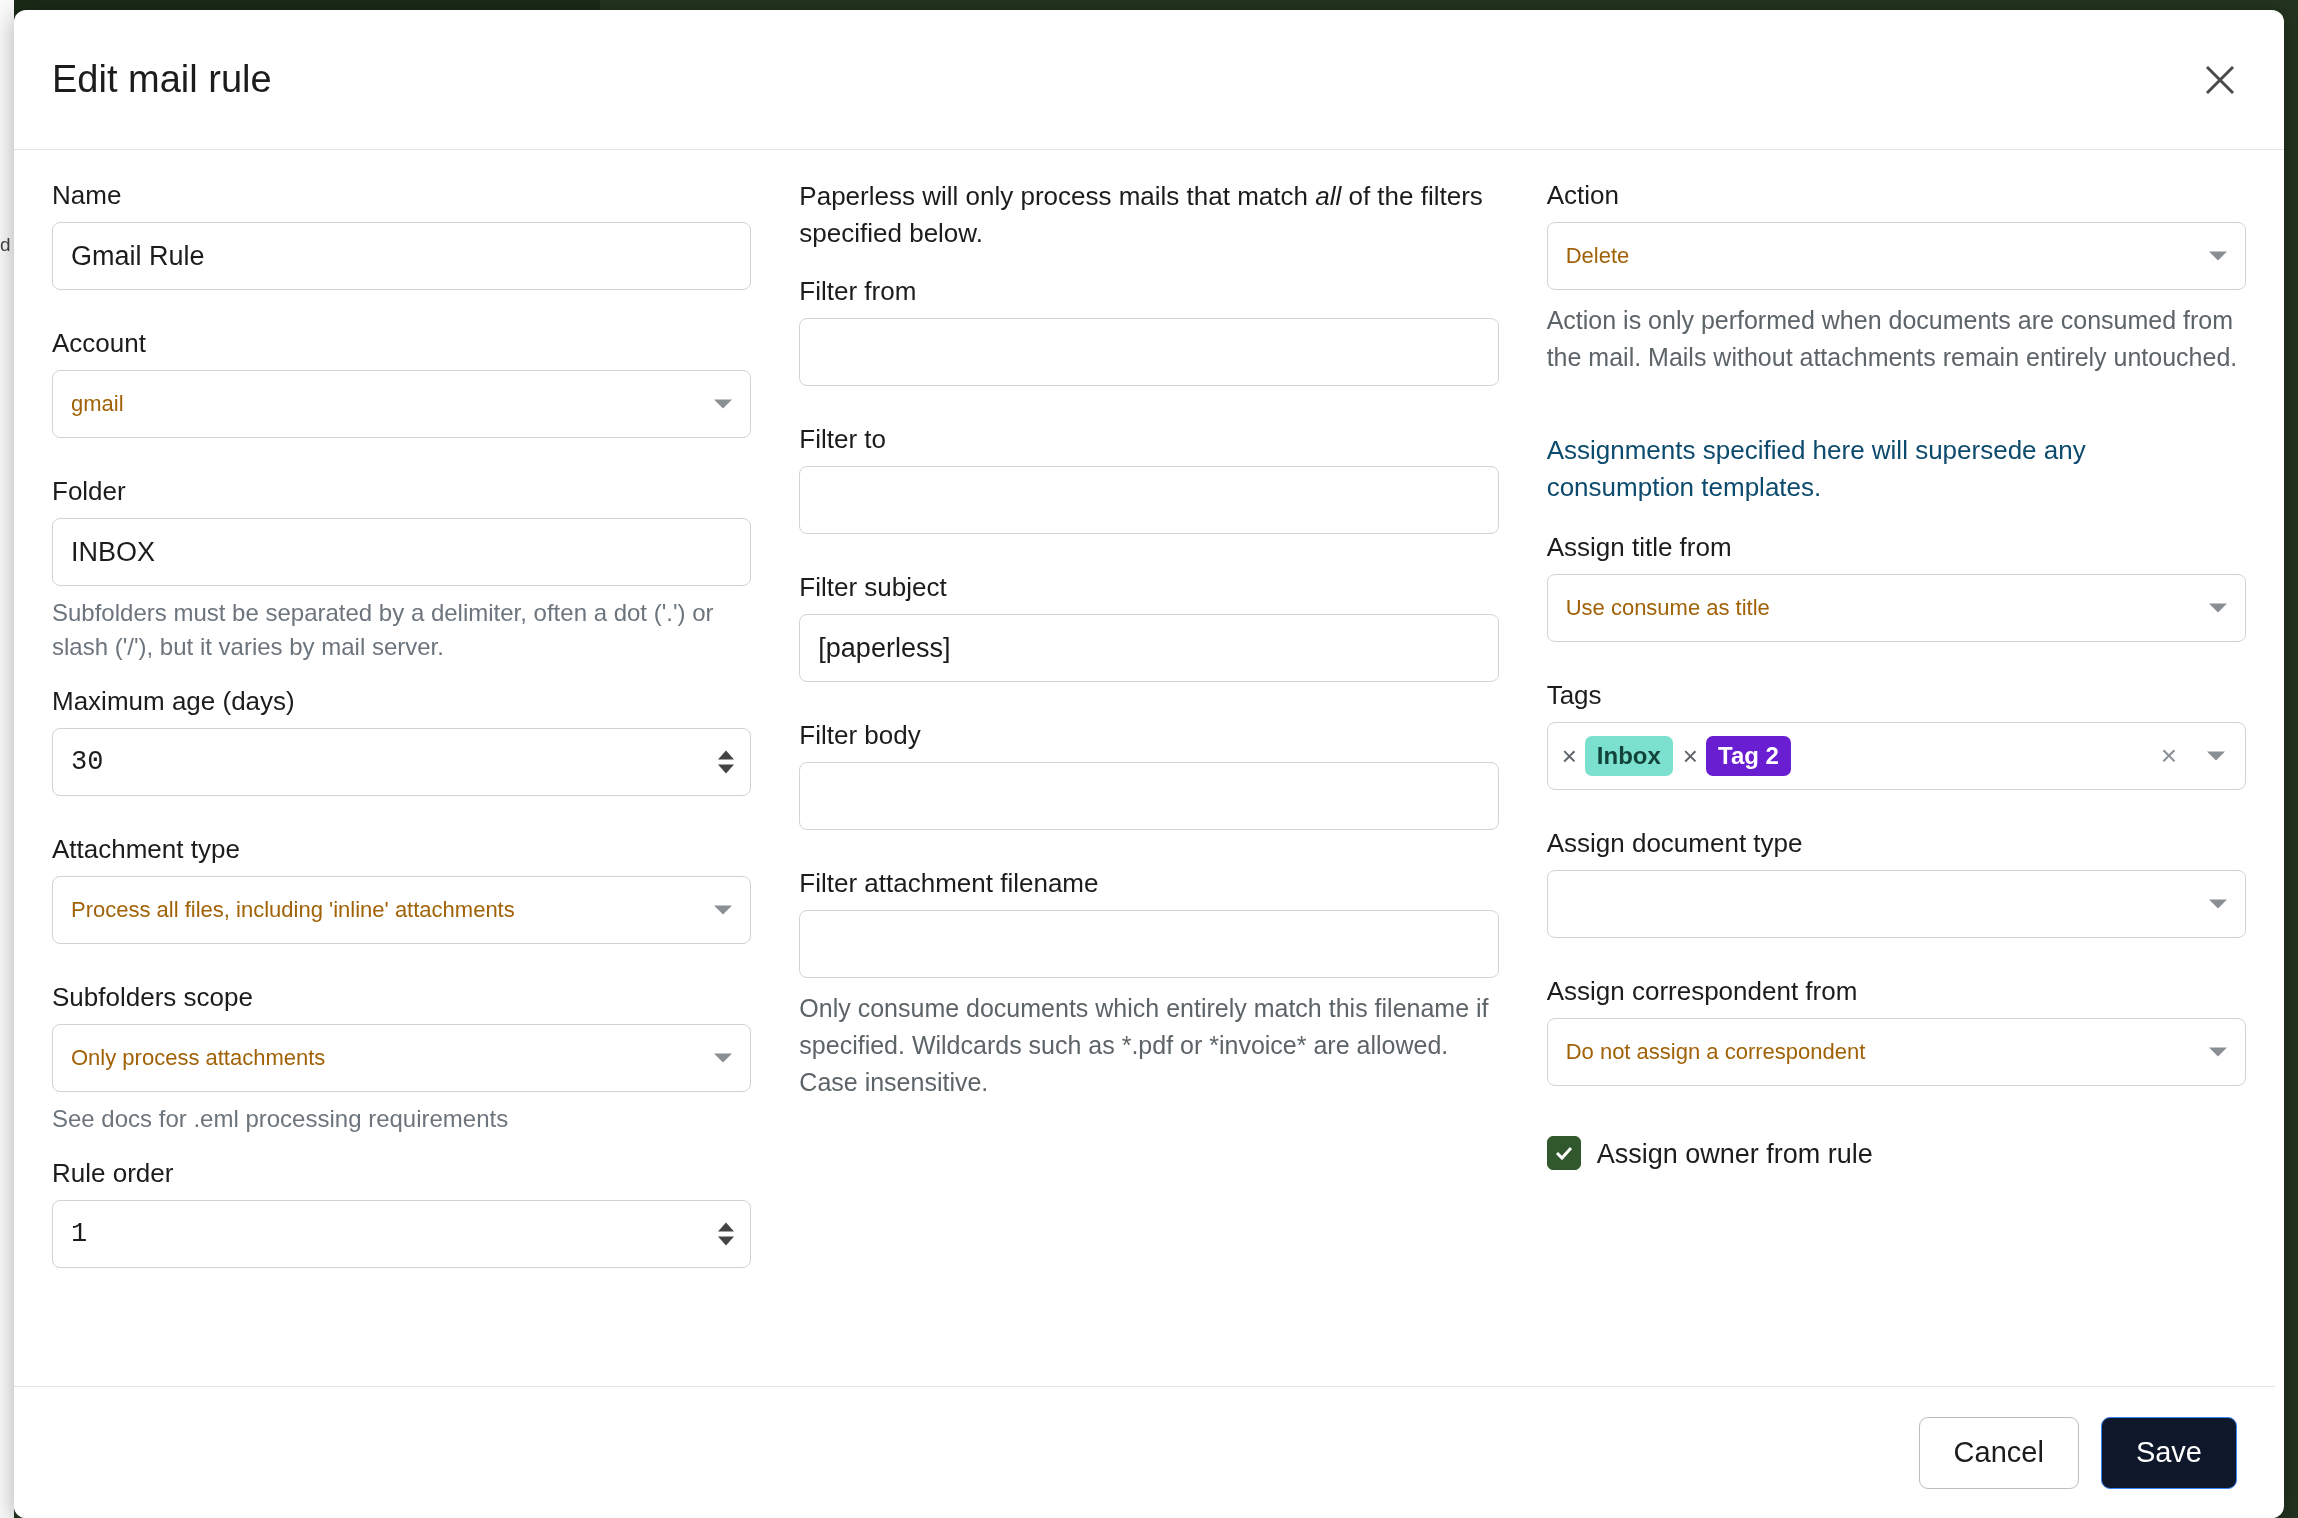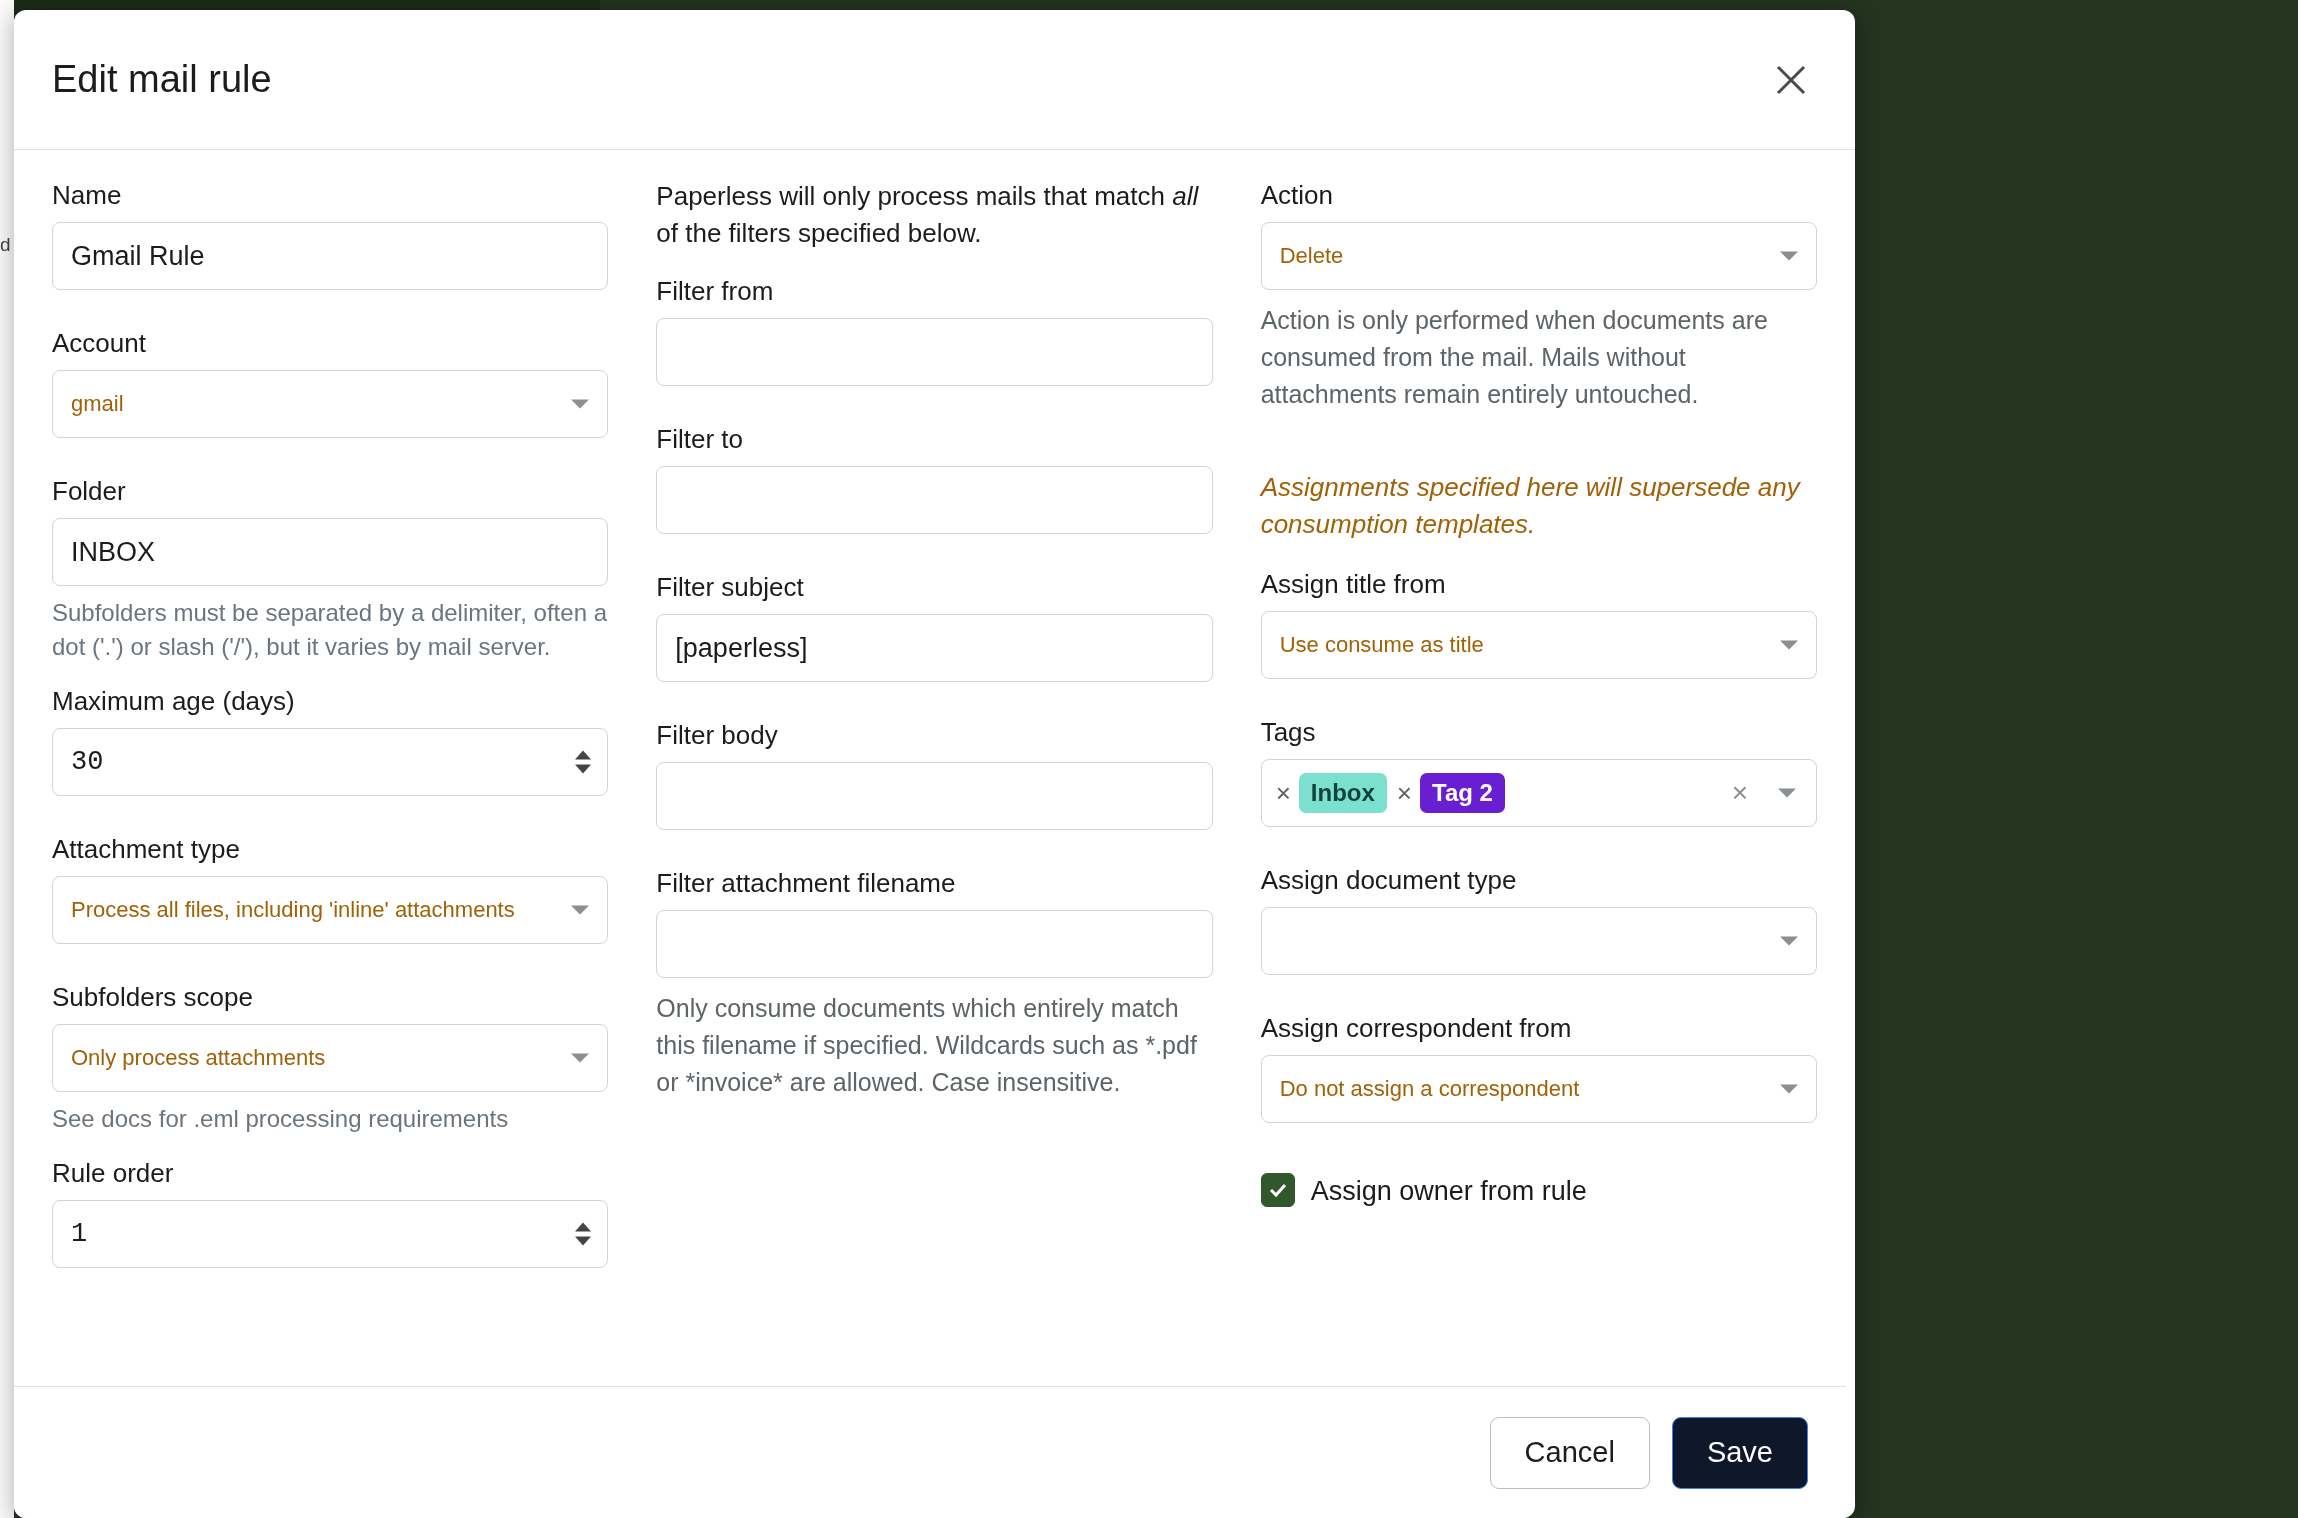--- a/index.html
+++ b/index.html
@@ -32,21 +32,21 @@
     left: 0; top: 230px;
     width: 12px;
     font-size: 19px;
     color: #444;
     line-height: 30px;
   }
 
   .modal {
     position: absolute;
     left: 14px; top: 10px;
-    width: 1841px;
+    width: 2270px;
     height: 1508px;
     background: #ffffff;
     border-radius: 12px;
     box-shadow: 0 4px 24px rgba(0,0,0,0.3);
     overflow: hidden;
   }
 
   .modal-header {
     height: 140px;
     border-bottom: 1px solid #e3e3e3;
@@ -163,23 +163,22 @@
   .para {
     font-size: 26px;
     color: #1c1c1c;
     line-height: 37px;
     margin: 0 0 22px 0;
   }
   .para em { font-style: italic; }
 
   .note-italic {
     font-size: 26px;
-    color: #a16207;
+    color: #0c4a6e;
     line-height: 37px;
-    font-style: italic;
     margin: 0 16px 24px 0;
   }
 
   .note {
     font-size: 25px;
     color: #5d6468;
     line-height: 37px;
     margin-top: 12px;
   }
 

